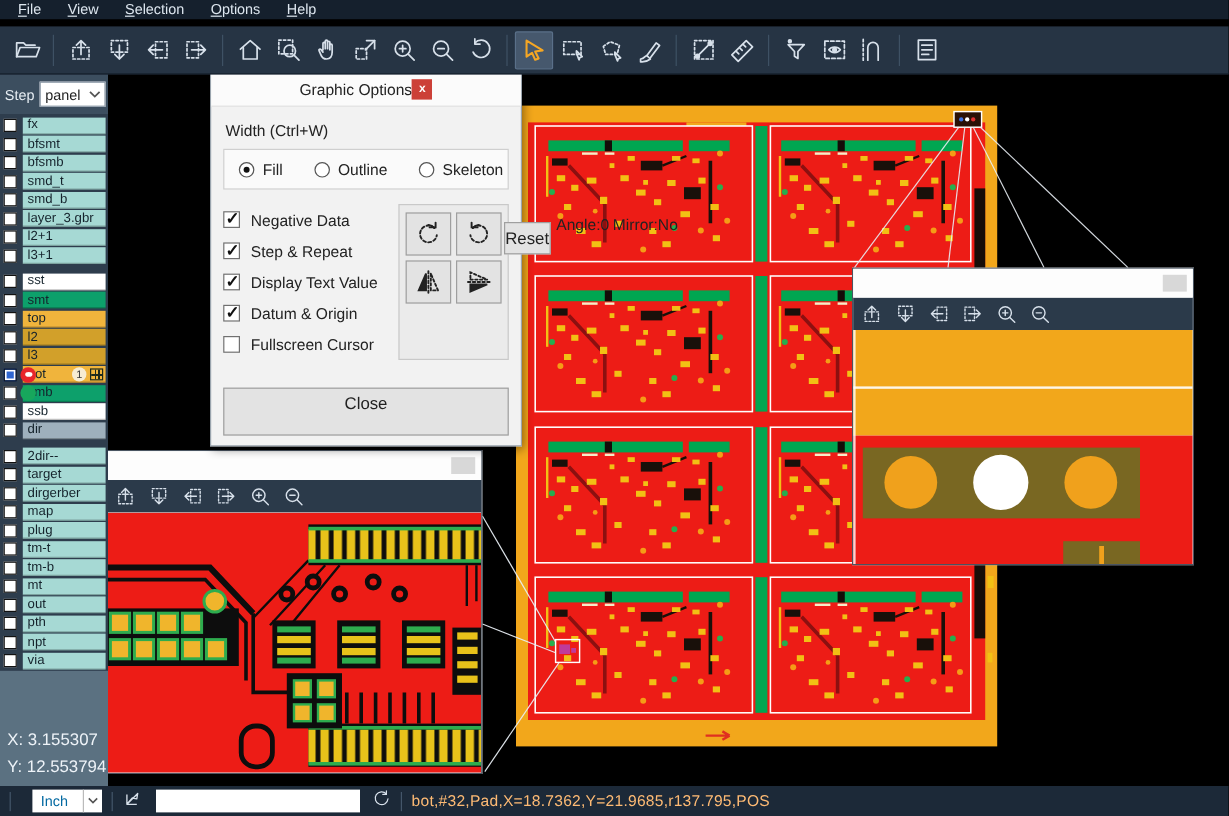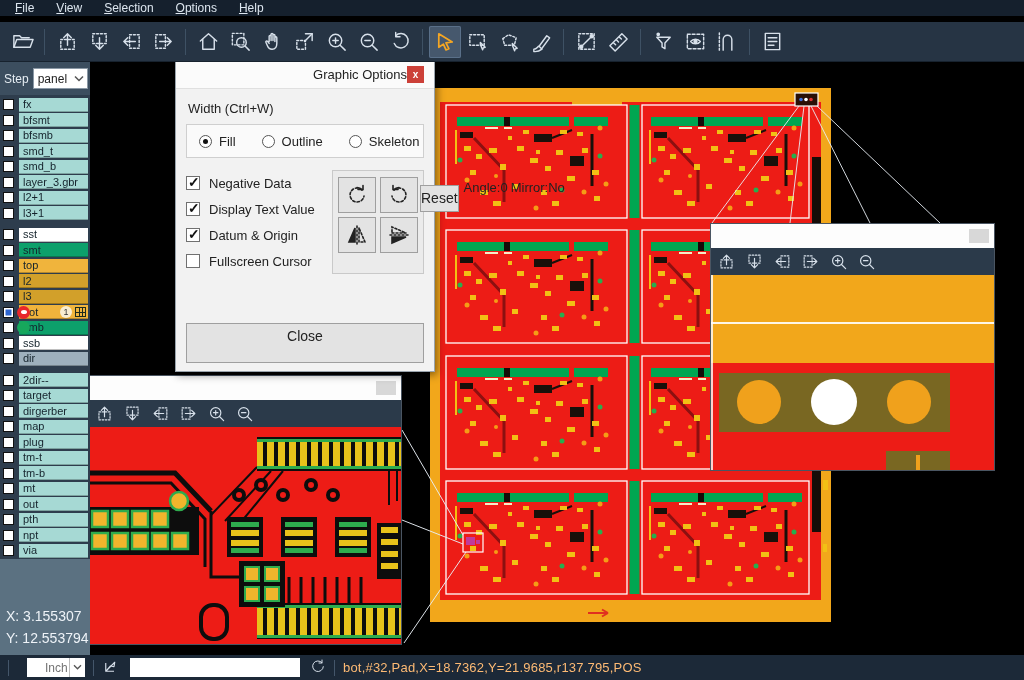--- a/index.html
+++ b/index.html
@@ -59,21 +59,21 @@
   .zw-btn { position:absolute; right:5px; top:5px; width:20px; height:14px; background:#d8d8d8; }
   .zw-toolbar { height:27px; background:#2b3a4a; display:flex; align-items:center; padding-left:6px; gap:9px; }
   .zw-toolbar .tbi { width:19px; height:19px; }
   .zw-content { position:relative; overflow:hidden; }
   #zoomwin-right { left:710px; top:223px; width:285px; height:248px; z-index:10; }
   #zoomwin-left  { left:88px;  top:375px; width:314px; height:270px; z-index:12; }
 
   
   #dialog { position:absolute; left:175px; top:60px; width:260px; height:312px; background:#f2f2f2;
     border:1px solid #9aa4ad; box-shadow:2px 3px 8px rgba(0,0,0,.45); z-index:25; font-size:13px; color:#222; }
-  #dialog-title { height:28px; background:#fbfbfb; border-bottom:1px solid #e0e0e0; display:flex; align-items:center; padding:0 10px; justify-content:flex-end; }
+  #dialog-title { height:28px; background:#fbfbfb; border-bottom:1px solid #e0e0e0; display:flex; align-items:center; padding:0 10px; justify-content:center; }
   #dialog-close { width:17px; height:17px; background:#cc4038; color:#fff; font-size:10px; font-weight:bold; text-align:center; line-height:17px; }
   #dialog-body { padding:8px 10px 0 10px; position:relative; height:283px; }
   #width-label { margin:4px 0 8px 2px; }
   #radio-box { border:1px solid #cfcfcf; background:#fafafa; height:34px; display:flex; align-items:center; padding:0 12px; gap:26px; margin-bottom:12px; }
   .radio-item { display:flex; align-items:center; gap:7px; }
   .radio { width:13px; height:13px; border:1px solid #555; border-radius:50%; background:#fff; position:relative; flex:none; }
   .radio.sel::after { content:""; position:absolute; left:3px; top:3px; width:5px; height:5px; border-radius:50%; background:#111; }
   #opts-area { display:flex; }
   #check-col { flex:1; }
   .dlg-check { display:flex; align-items:center; gap:9px; height:26px; }
@@ -84,21 +84,21 @@
   .xf-btn { background:#e3e3e3; border:1px solid #9f9f9f; display:flex; align-items:center; justify-content:center; }
   .xf-btn svg { width:24px; height:24px; stroke:#222; fill:none; stroke-width:1.6; stroke-linecap:round; }
   #reset-btn { margin:8px 2px 6px 2px; height:27px; background:#e3e3e3; border:1px solid #9f9f9f; text-align:center; line-height:25px; font-size:14px; }
   .xf-text { font-size:13px; margin:3px 0 0 3px; }
   #close-btn { position:absolute; left:10px; right:10px; bottom:9px; height:40px; background:#e3e3e3; border:1px solid #9f9f9f; text-align:center; line-height:24px; font-size:14px; }
 
   
   #statusbar { position:absolute; left:0; top:655px; width:1024px; height:25px; background:#1c2938;
     display:flex; align-items:center; z-index:30; color:#dde6ef; }
   .sb-sep { width:1px; height:16px; background:#44566a; margin:0 8px; }
-  #unit-combo { width:58px; height:19px; background:#fff; color:#737373; font-size:12px; display:flex; align-items:center; padding-left:18px; justify-content:space-between; margin-left:10px; }
+  #unit-combo { width:58px; height:19px; background:#fff; color:#0369a1; font-size:12px; display:flex; align-items:center; padding-left:7px; justify-content:space-between; margin-left:10px; }
   #unit-combo .uc-chev { border-left:1px solid #bbb; height:100%; width:16px; display:flex; align-items:center; justify-content:center; }
   #unit-combo svg { width:9px; height:7px; stroke:#555; fill:none; stroke-width:1.5; }
   #corner-icon svg { width:18px; height:18px; stroke:#d7e0ea; fill:none; stroke-width:1.5; stroke-linejoin:round; }
   #cmd-input { width:170px; height:19px; background:#fff; border:none; font-size:12px; padding:0 4px; margin-left:10px; }
   #refresh-icon { margin-left:10px; }
   #refresh-icon svg { width:16px; height:16px; stroke:#d7e0ea; fill:none; stroke-width:1.5; stroke-linecap:round; }
   #sel-info { color:#fdba74; font-size:13px; letter-spacing:.2px; }
 </style>
 </head>
 <body>
@@ -794,20 +794,24 @@
           </div>
         </div>
       <div id="opts-area">
         <div id="check-col">
             <div class="dlg-check">
               <span class="dcheck on"></span>
               <span>Negative Data</span>
             </div>
             <div class="dlg-check">
               <span class="dcheck on"></span>
+              <span>Step &amp; Repeat</span>
+            </div>
+            <div class="dlg-check">
+              <span class="dcheck on"></span>
               <span>Display Text Value</span>
             </div>
             <div class="dlg-check">
               <span class="dcheck on"></span>
               <span>Datum &amp; Origin</span>
             </div>
             <div class="dlg-check">
               <span class="dcheck"></span>
               <span>Fullscreen Cursor</span>
             </div>

